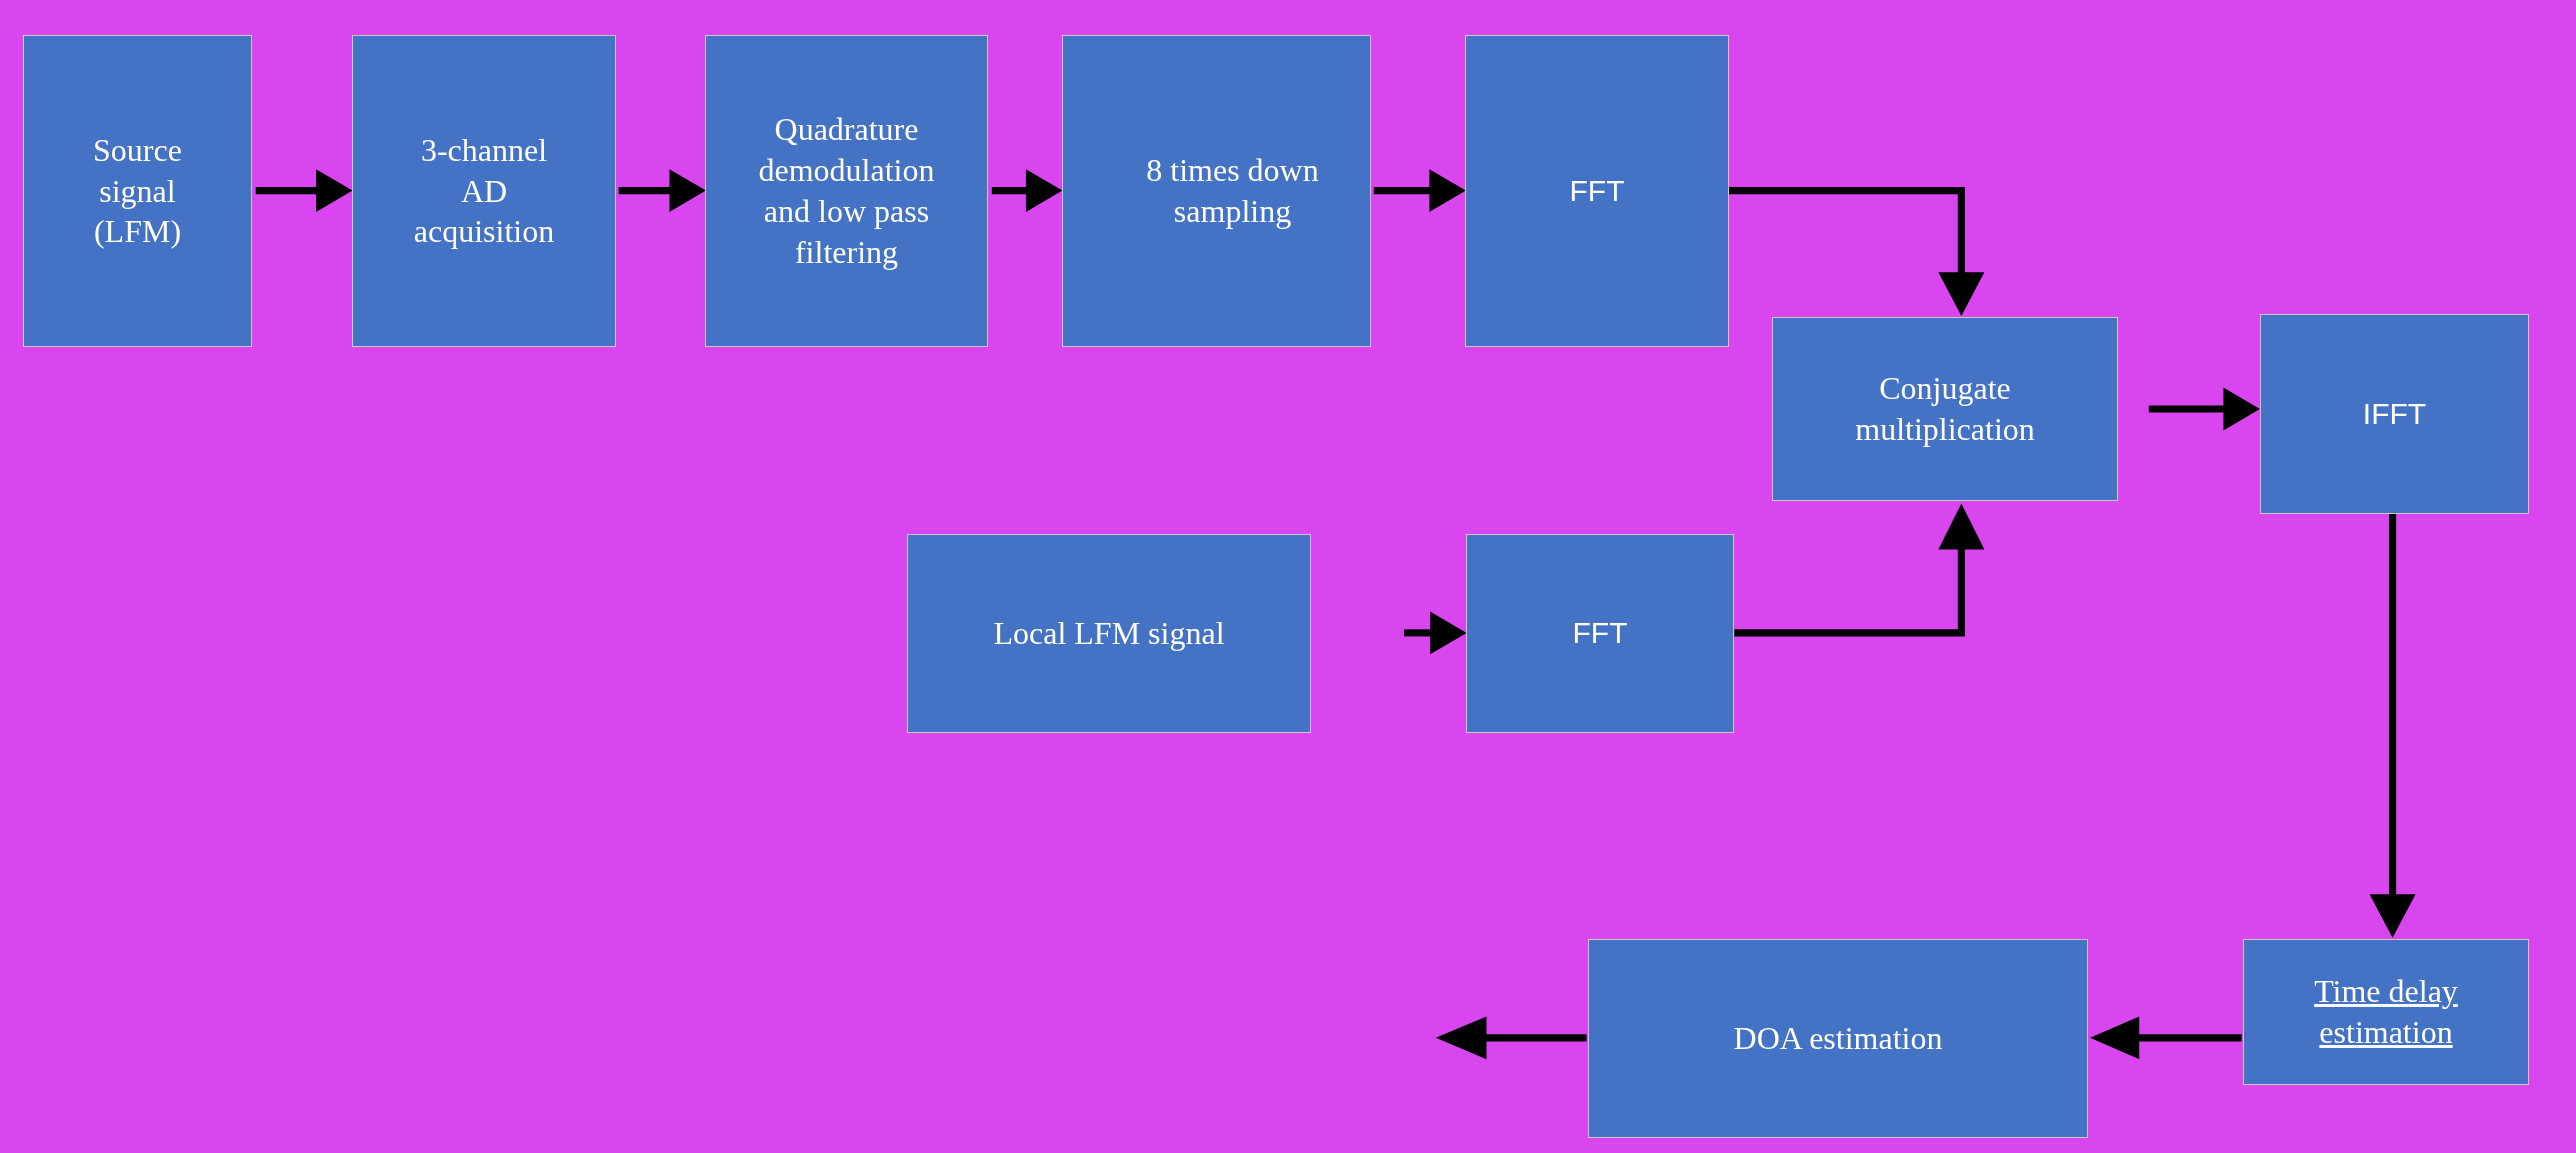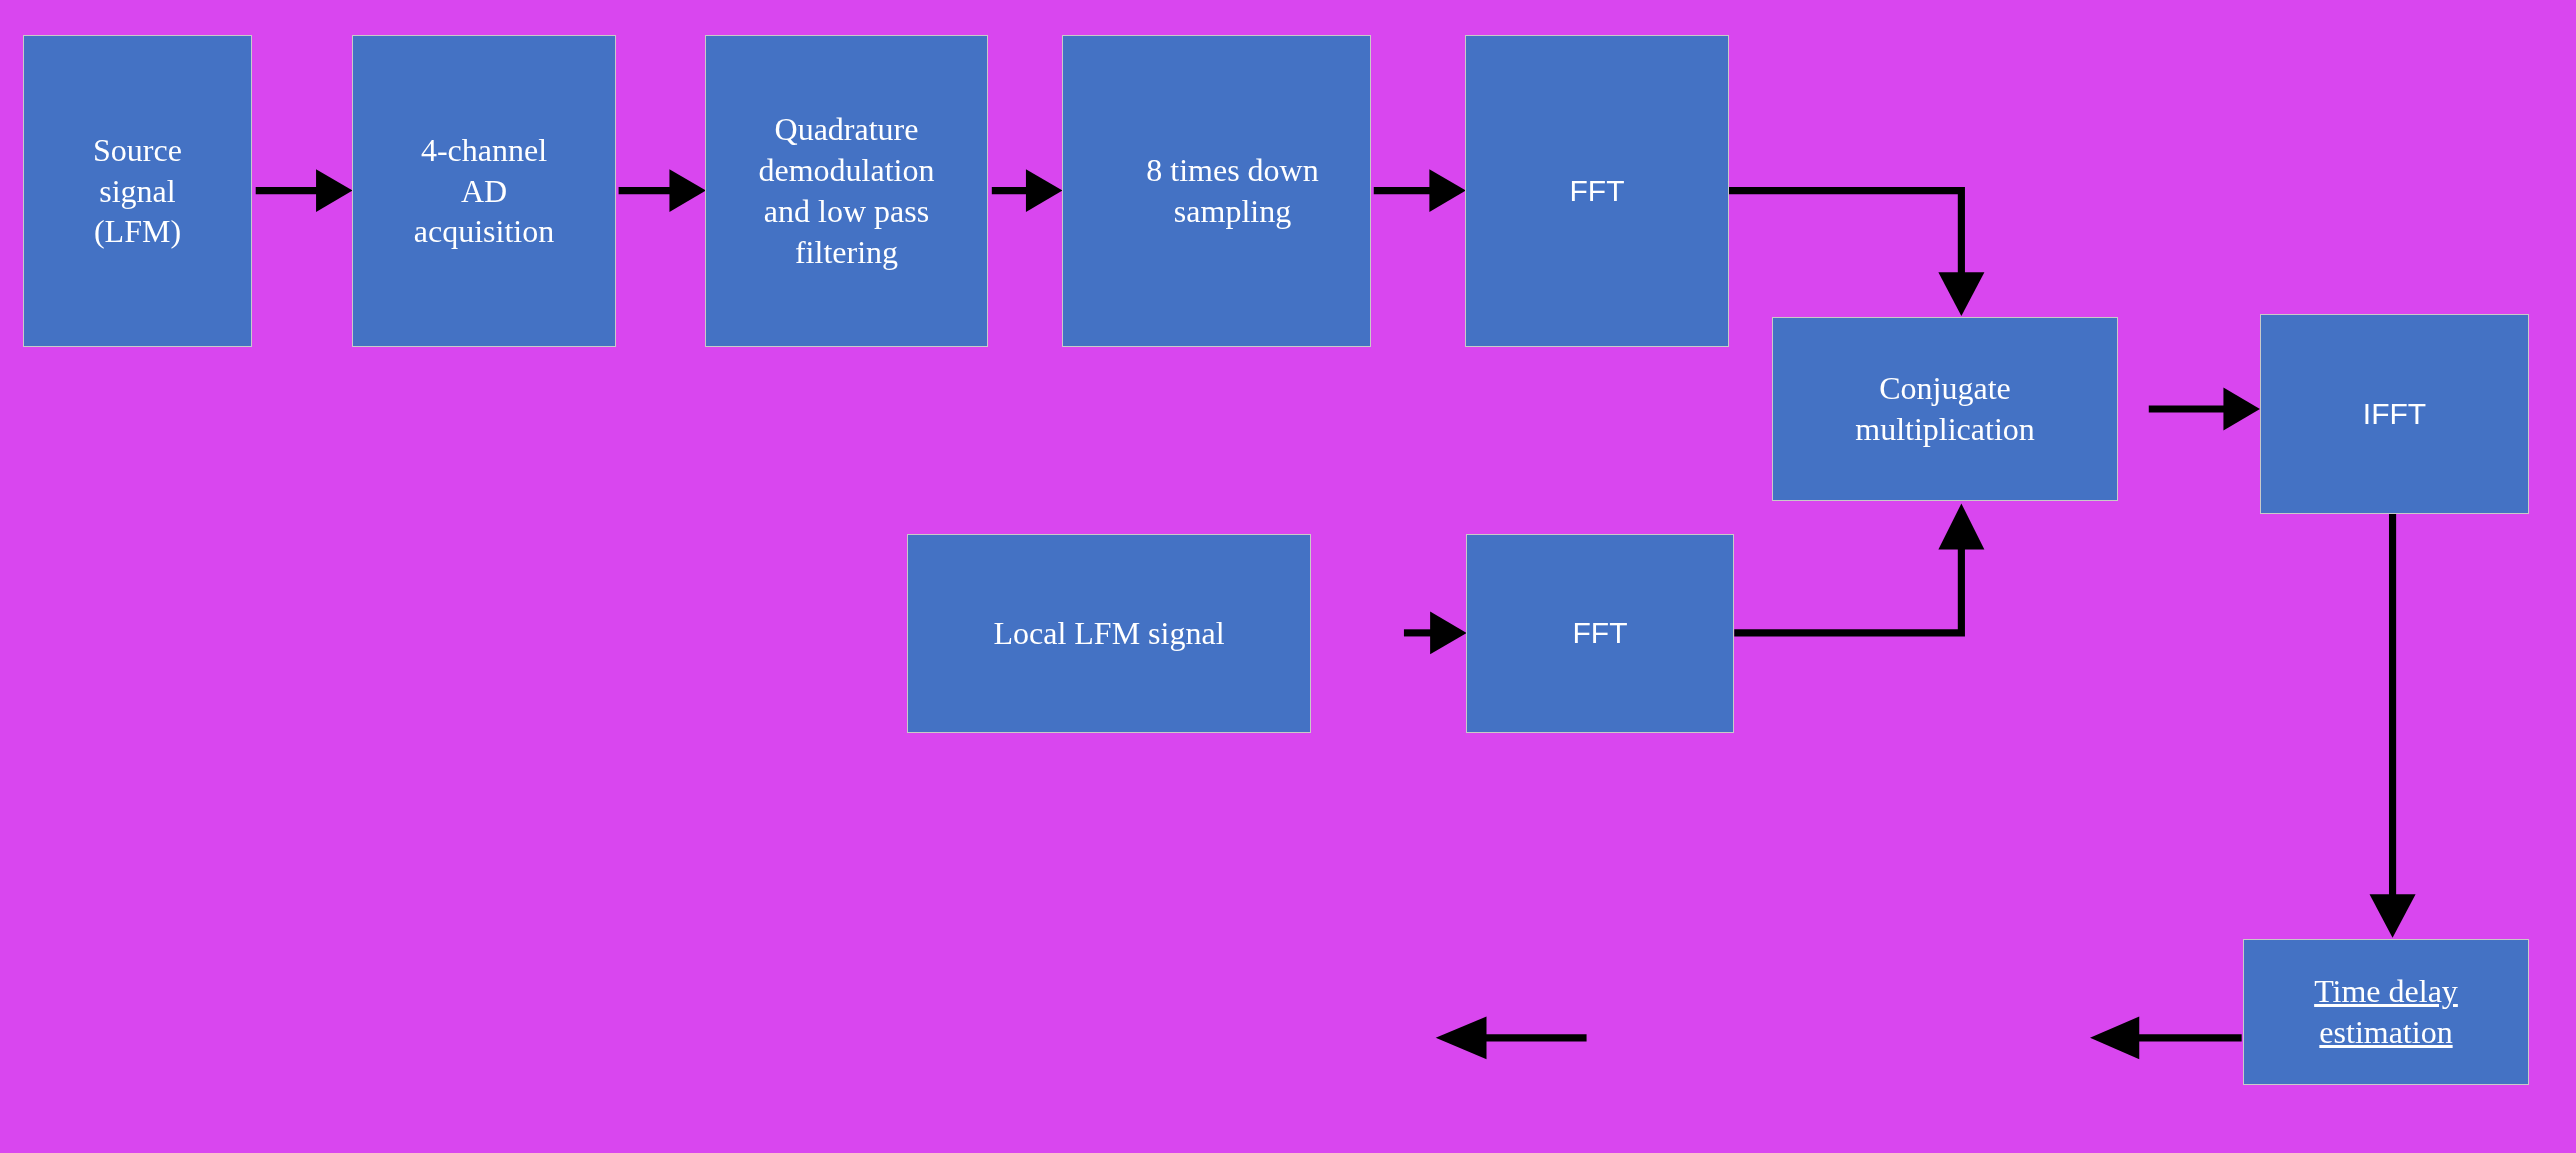--- a/index.html
+++ b/index.html
@@ -117,21 +117,21 @@
       <path class="edge-line" d="M 1998 1307 L 1870 1307"></path>
       <polygon class="edge-head" points="1872,1280 1872,1334 1808,1307"></polygon>
     </g>
 
   </svg>
 
   <div class="node" style="left:23px; top:35px; width:229px; height:312px;">Source
 signal
 (LFM)</div>
 
-  <div class="node" style="left:352px; top:35px; width:264px; height:312px;">4-channel
+  <div class="node" style="left:352px; top:35px; width:264px; height:312px;">3-channel
 AD
 acquisition</div>
 
   <div class="node" style="left:705px; top:35px; width:283px; height:312px;">Quadrature
 demodulation
 and low pass
 filtering</div>
 
   <div class="node" style="left:1062px; top:35px; width:309px; height:312px;padding-left:40px;">8 times down
 sampling</div>
@@ -141,18 +141,19 @@
   <div class="node" style="left:1772px; top:317px; width:346px; height:184px;">Conjugate
 multiplication</div>
 
   <div class="node sans" style="left:2260px; top:314px; width:269px; height:200px;">IFFT</div>
 
   <div class="node" style="left:907px; top:534px; width:404px; height:199px;">Local LFM signal</div>
 
   <div class="node sans" style="left:1466px; top:534px; width:268px; height:199px;">FFT</div>
 
 
+  <div class="node" style="left:1588px; top:939px; width:500px; height:199px;">DOA estimation</div>
 
   <div class="node" style="left:2243px; top:939px; width:286px; height:146px;text-decoration:underline;">Time delay
 estimation</div>
 
 </div>
 
 
 </body></html>

